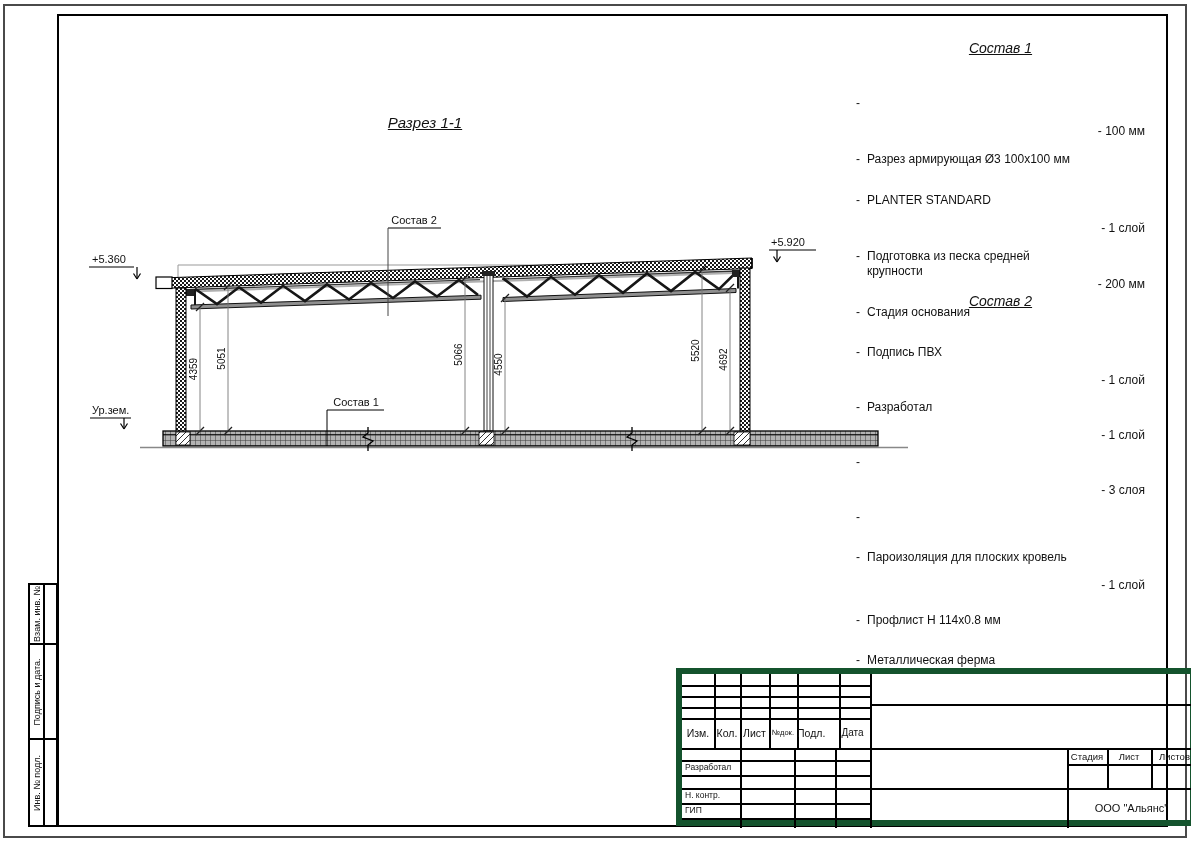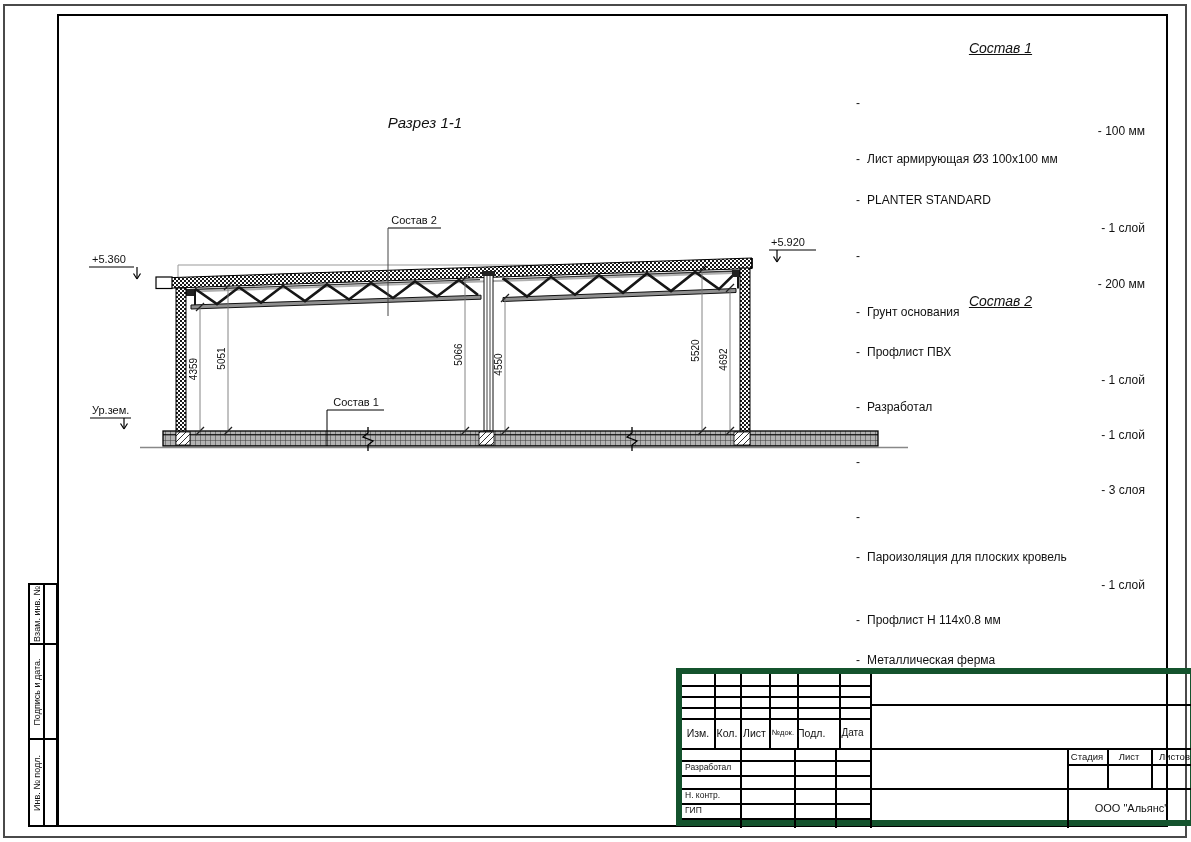--- a/index.html
+++ b/index.html
@@ -9,21 +9,21 @@
     background:#fff; color:#111;
     font-family:"Liberation Sans", sans-serif;
   }
   .abs { position:absolute; }
   #sheet-border { left:3px; top:4px; width:1184px; height:834px; border:2px solid #4a4a4a; }
   #frame { left:57px; top:14px; width:1111px; height:813px; border:2px solid #000; }
 
   
   #section-title {
     left:352px; top:114px; width:146px; text-align:center;
-    font-size:15px; font-style:italic; 
+    font-size:15px; font-style:italic; text-decoration:underline;
   }
 
   
   .spec { width:289px; }
   #spec1 { left:856px; top:40px; }
   #spec2 { left:856px; top:293px; }
   .spec-heading {
     text-align:center; font-size:14px; font-style:italic;
     text-decoration:underline; margin-bottom:40px;
   }
@@ -214,44 +214,46 @@
 <div class="abs" id="section-title">Разрез 1-1</div>
 
 <div class="abs spec" id="spec1">
   <div class="spec-heading">Состав 1</div>
   <div class="spec-item">
     <span class="dash">-</span>
     <span class="val">- 100 мм</span>
   </div>
   <div class="spec-item">
     <span class="dash">-</span>
-    <span class="txt">Лист армирующая Ø3 100х100 мм</span>
+    <span class="txt">Разрез армирующая Ø3 100х100 мм</span>
     <span class="val"></span>
   </div>
   <div class="spec-item">
     <span class="dash">-</span>
     <span class="txt">PLANTER STANDARD</span>
     <span class="val">- 1  слой</span>
   </div>
   <div class="spec-item">
     <span class="dash">-</span>
+    <span class="txt">Подготовка из песка средней
+крупности</span>
     <span class="val">- 200 мм</span>
   </div>
   <div class="spec-item">
     <span class="dash">-</span>
-    <span class="txt">Грунт основания</span>
+    <span class="txt">Стадия основания</span>
     <span class="val"></span>
   </div>
 </div>
 
 <div class="abs spec" id="spec2">
   <div class="spec-heading">Состав 2</div>
   <div class="spec-item">
     <span class="dash">-</span>
-    <span class="txt">Профлист ПВХ</span>
+    <span class="txt">Подпись ПВХ</span>
     <span class="val">- 1 слой</span>
   </div>
   <div class="spec-item">
     <span class="dash">-</span>
     <span class="txt">Разработал</span>
     <span class="val">- 1 слой</span>
   </div>
   <div class="spec-item">
     <span class="dash">-</span>
     <span class="val">- 3 слоя</span>

